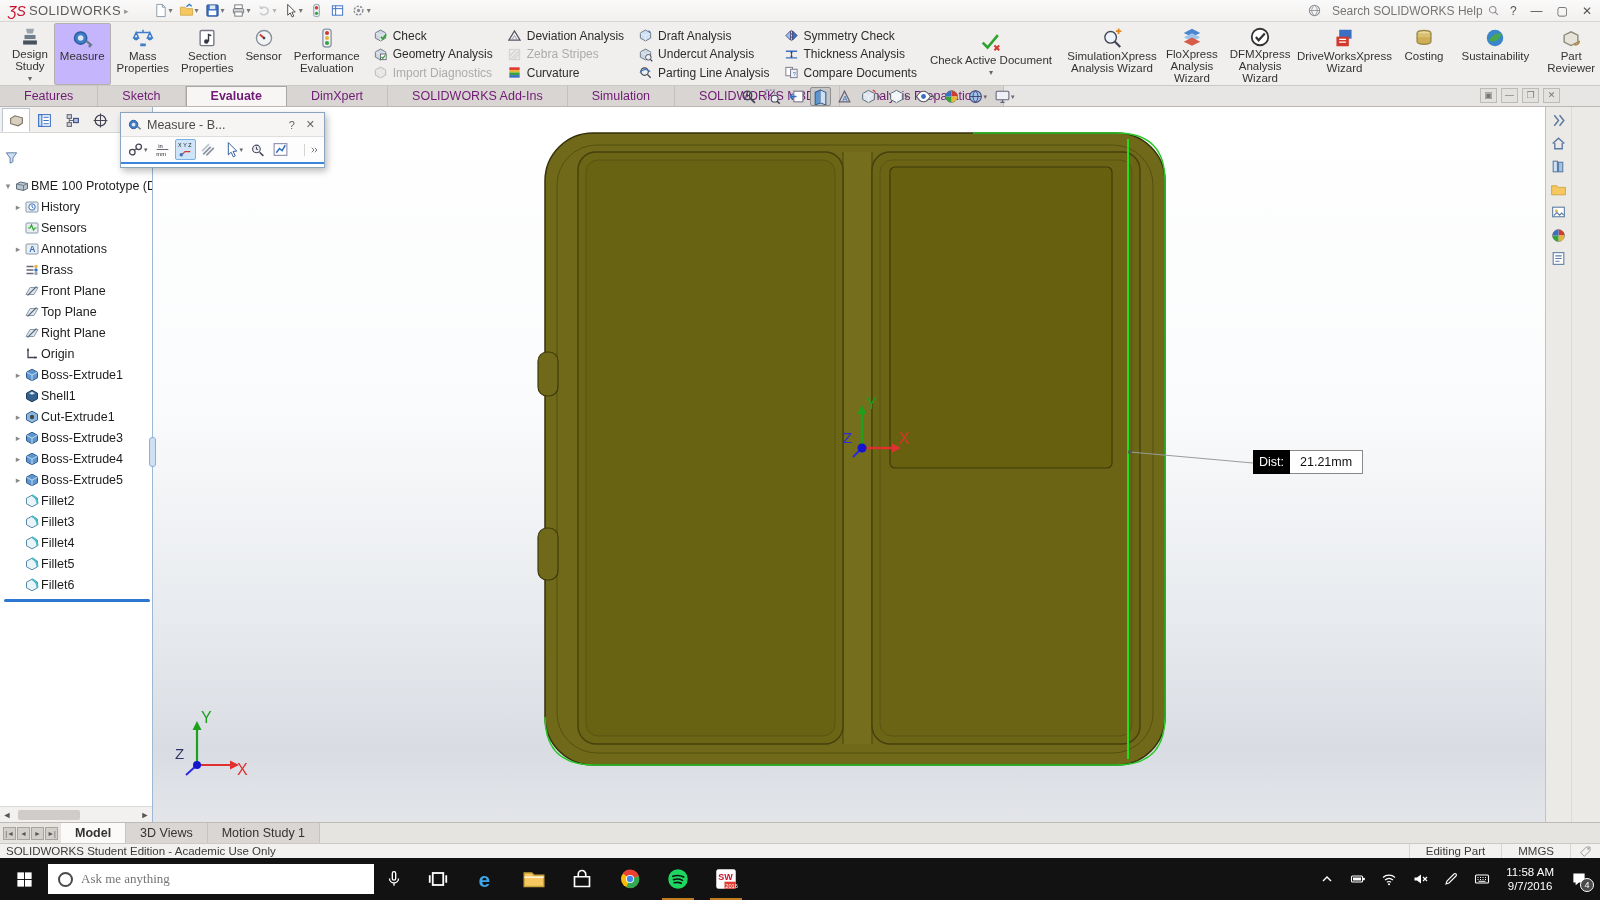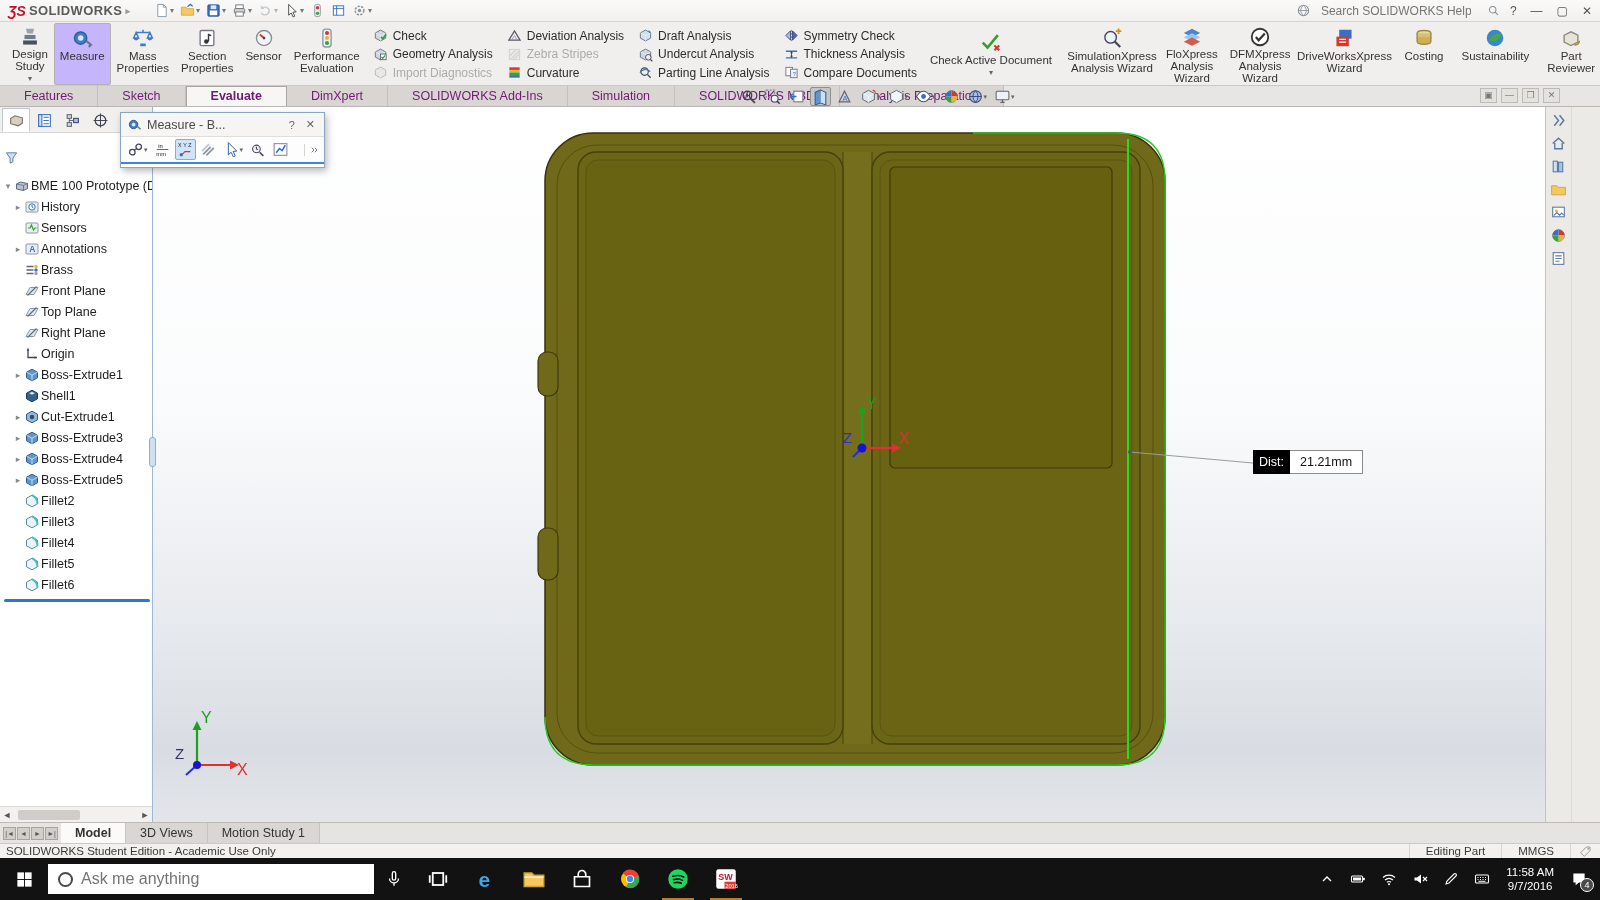--- a/index.html
+++ b/index.html
@@ -2,30 +2,30 @@
 <html><head>
 <meta charset="utf-8">
 <style>
   *{box-sizing:border-box;margin:0;padding:0}
   html,body{width:1600px;height:900px;overflow:hidden}
   body{font-family:"Liberation Sans",sans-serif;font-size:13px;color:#222;background:#f0efed}
   #app{position:relative;width:1600px;height:900px;overflow:hidden}
 
   
   #titlebar{height:22px;background:linear-gradient(#fbfafa,#f1f0ee);border-bottom:1px solid #d7d5d2;display:flex;align-items:center;position:relative}
-  .logo{display:flex;align-items:center;gap:3px;padding:0 10px 0 8px;font-weight:bold;font-size:13px}
+  .logo{display:flex;align-items:center;gap:3px;padding:0 10px 0 8px;font-weight:normal;font-size:13px}
   .logo .lg-glyph{color:#c8102e;font-style:italic;font-size:14px}
   .logo .lg-text{color:#5a5a5a;letter-spacing:.4px}
   .qat{display:flex;align-items:center;gap:2px;margin-left:12px}
   .qat-btn{display:flex;align-items:center;padding:1px 2px;border-radius:2px;cursor:default}
   .qat-btn .dd{font-size:8px;color:#777;margin-left:1px}
   .qat-btn.disabled{opacity:.5}
   .win-title{position:absolute;left:0;right:0;text-align:center;font-size:12.5px;color:#3c3c3c;pointer-events:none}
   .tb-right{margin-left:auto;display:flex;align-items:center;gap:10px;padding-right:8px;z-index:2}
-  .help-search{display:flex;align-items:center;gap:16px}
+  .help-search{display:flex;align-items:center;gap:5px}
   .help-search input{border:none;background:transparent;font-size:12px;color:#8a8f94;width:150px;outline:none;font-family:"Liberation Sans",sans-serif}
   .winctl{display:flex;align-items:center;gap:14px;color:#555;font-size:12px}
   .winctl span{cursor:default}
 
   
   #ribbon{height:64px;background:#f0efed;border-bottom:1px solid #cbc9c6;display:flex;align-items:stretch;padding:1px 4px 0 6px;overflow:hidden}
   .rb-large{display:flex;flex-direction:column;align-items:center;justify-content:flex-start;padding:2px 5px 1px;font-size:11.5px;line-height:12px;text-align:center;color:#333;border:1px solid transparent;border-radius:2px;max-width:96px}
   .rb-large .rb-ic{height:24px;display:flex;align-items:center}
   .rb-large.pressed{background:#c4b5fd;border-color:#b3b1af}
   .rb-large .dd{font-size:8px;color:#666;margin-top:1px}
@@ -104,21 +104,21 @@
   #statusbar{height:15px;background:#f2f1ef;border-top:1px solid #ccc9c6;display:flex;align-items:center;font-size:11.5px;color:#3a3a3a}
   #statusbar .sleft{padding-left:6px}
   #statusbar .sright{margin-left:auto;display:flex;align-items:center;height:100%}
   #statusbar .cell{padding:0 16px;border-left:1px solid #d8d6d3;height:100%;display:flex;align-items:center}
 
   
   #taskbar{height:42px;background:#121212;display:flex;align-items:center;color:#fff}
   #start{width:48px;height:42px;display:flex;align-items:center;justify-content:center}
   #tb-search{width:326px;height:30px;background:#fff;display:flex;align-items:center;gap:8px;padding:0 10px}
   .cortana-ring{width:15px;height:15px;border:2px solid #4a4a4a;border-radius:50%;flex:none}
-  #tb-search input{border:none;outline:none;font-size:16px;color:#555;width:100%;font-family:Liberation Sans, sans-serif;background:transparent}
+  #tb-search input{border:none;outline:none;font-size:13px;color:#555;width:100%;font-family:Liberation Serif, serif;background:transparent}
   .tb-mic{width:40px;display:flex;justify-content:center}
   .tb-app{width:48px;height:42px;display:flex;align-items:center;justify-content:center;position:relative}
   .tb-app .runline{position:absolute;bottom:0;left:8px;right:8px;height:2px;background:#c27c20}
   #tray{margin-left:auto;display:flex;align-items:center;gap:16px;padding-right:12px}
   #tray .clock{font-size:11.5px;line-height:14px;text-align:center}
   .notif{position:relative}
   .notif .badge{position:absolute;right:-6px;bottom:-4px;width:14px;height:14px;border-radius:50%;background:#4a4a4a;border:1px solid #fff;color:#fff;font-size:9px;line-height:12px;text-align:center}
 
   svg{display:block}
   .nosel{user-select:none}

